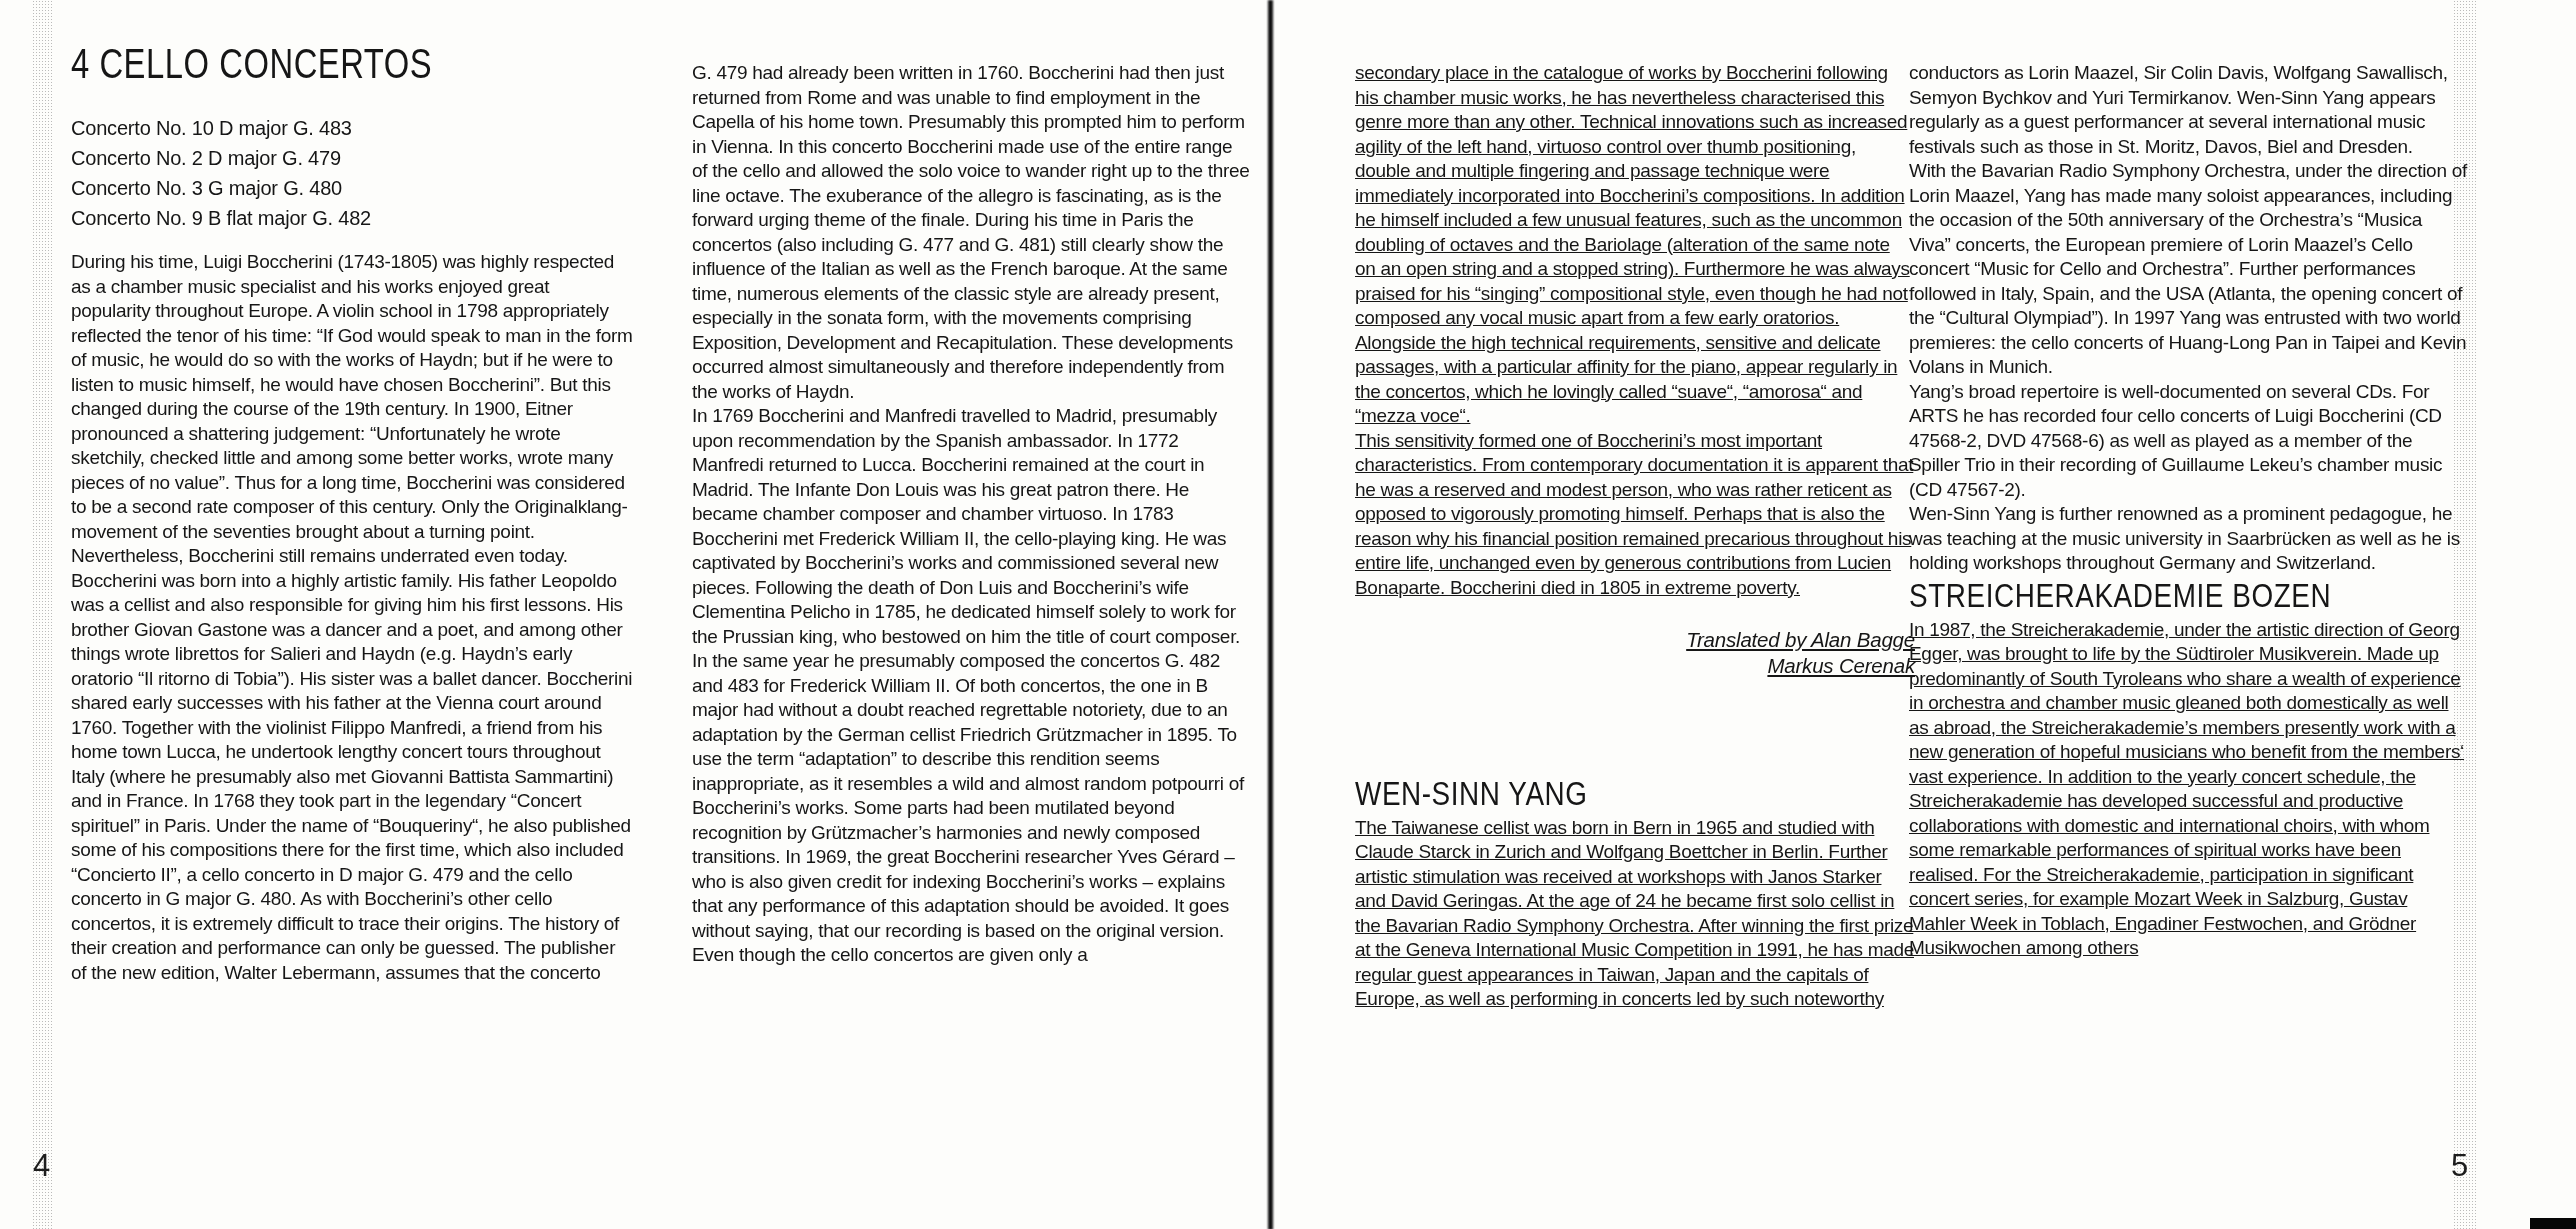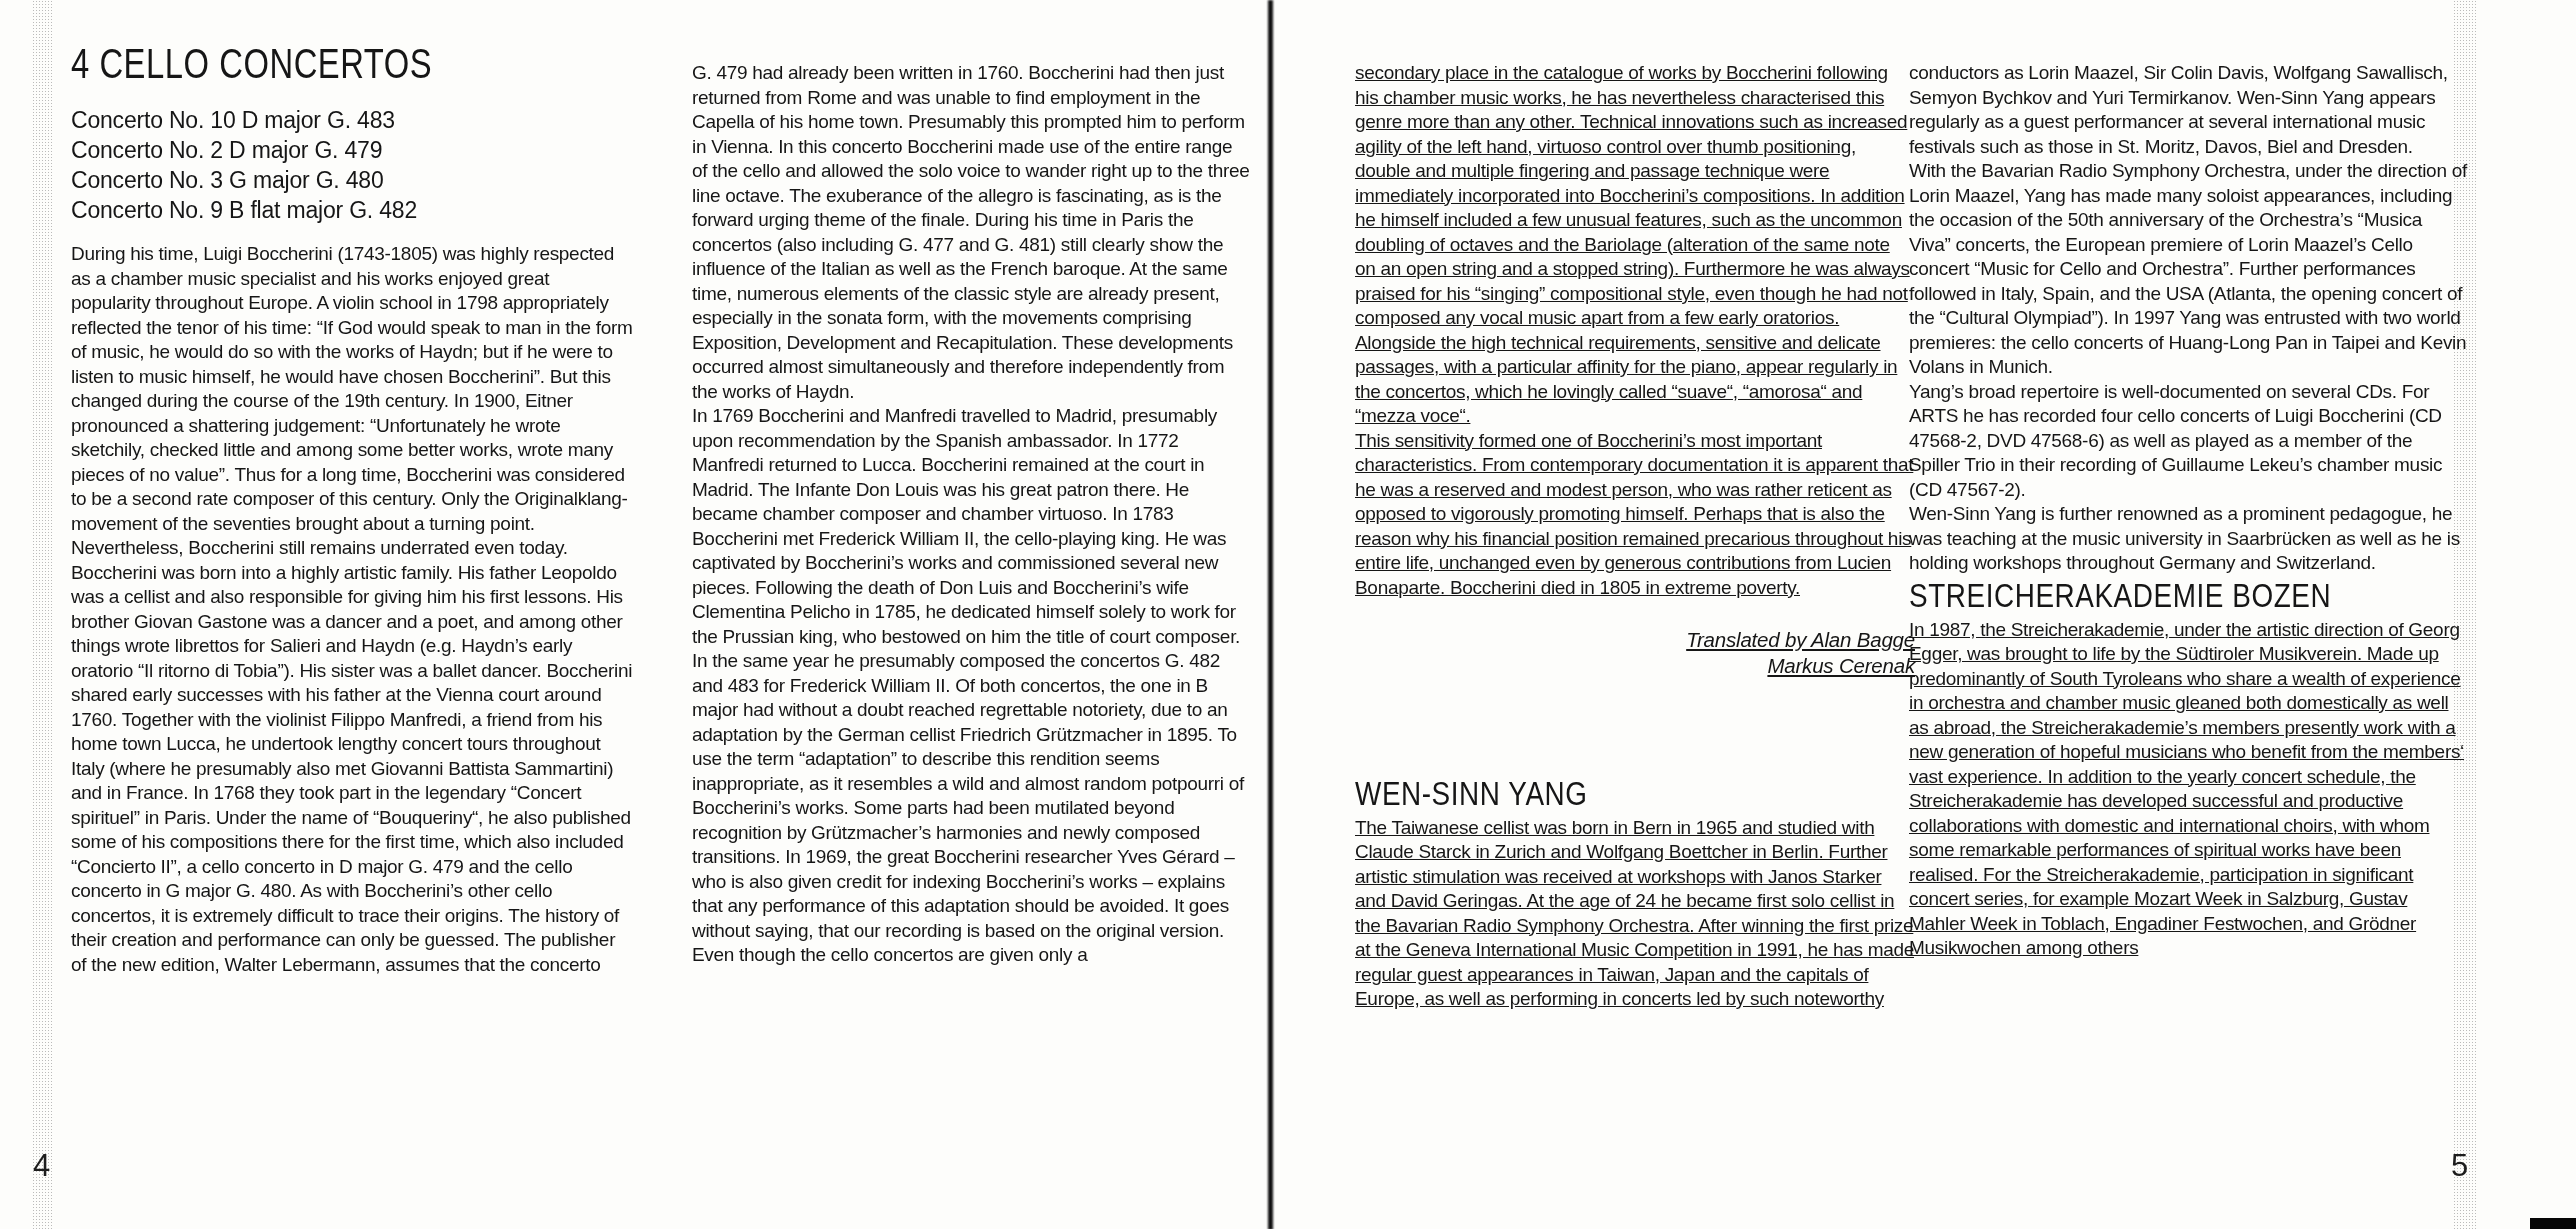--- a/index.html
+++ b/index.html
@@ -16,21 +16,21 @@
   #col1{left:71px;width:562px;}
   #col2{left:657px;width:560px;top:61px;margin-left:35px;}
   #col3{left:1355px;width:560px;top:61px;text-decoration:underline;}
   #col4{left:1909px;width:558px;top:61px;}
 
   .booklet-header{margin-top:41px;}
   .h1{font-size:42px;line-height:46px;white-space:nowrap;}
   .h2{font-size:34px;line-height:38px;white-space:nowrap;}
   .cond{display:inline-block;transform:scaleX(0.78);transform-origin:0 50%;letter-spacing:0.7px;font-weight:400;}
   .h2 .cond{transform:scaleX(0.82);}
-  .concerto-list{margin-top:18px;font-size:23px;line-height:30px;letter-spacing:-0.2px;}
+  .concerto-list{margin-top:26px;font-size:20px;line-height:30px;letter-spacing:-0.2px;}
 
   p.body{
     font-size:19px;line-height:24.5px;letter-spacing:-0.3px;
     margin:0;text-align:left;
   }
   #col1 p.body{margin-top:17px;}
 
   .byline{
     margin-top:26.5px;text-align:right;
     font-style:italic;font-size:20.5px;line-height:26.5px;letter-spacing:-0.2px;

